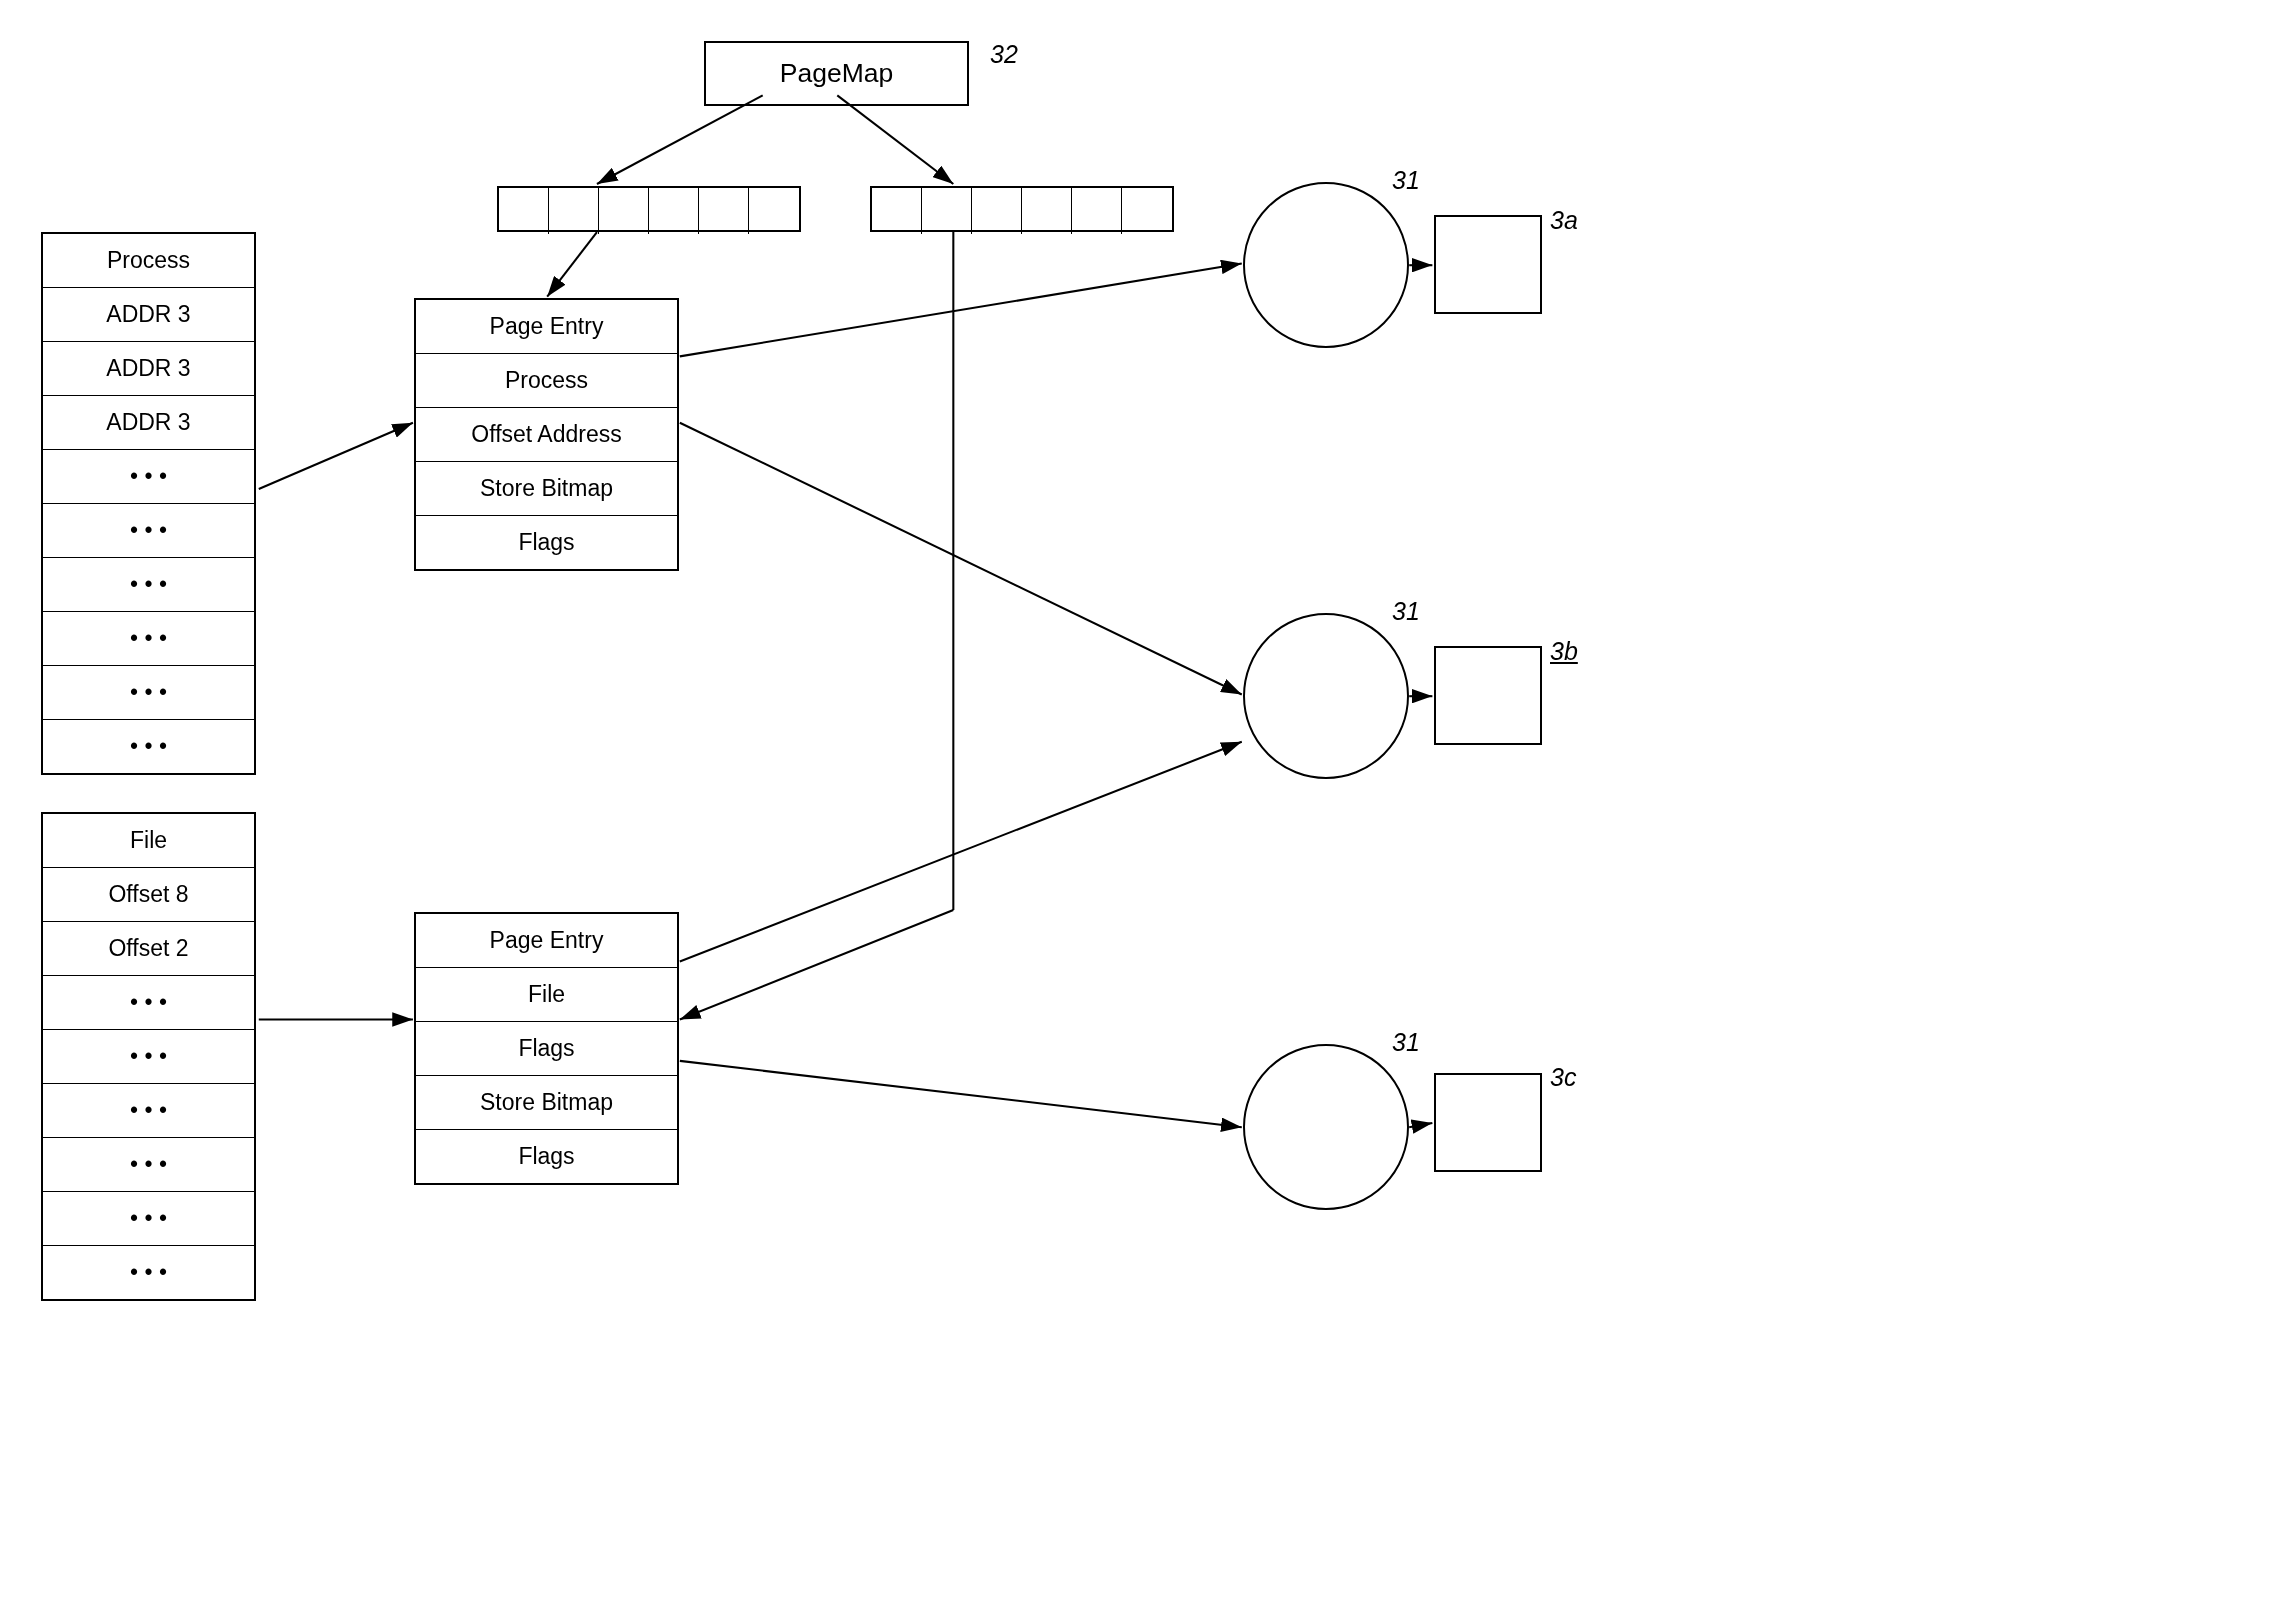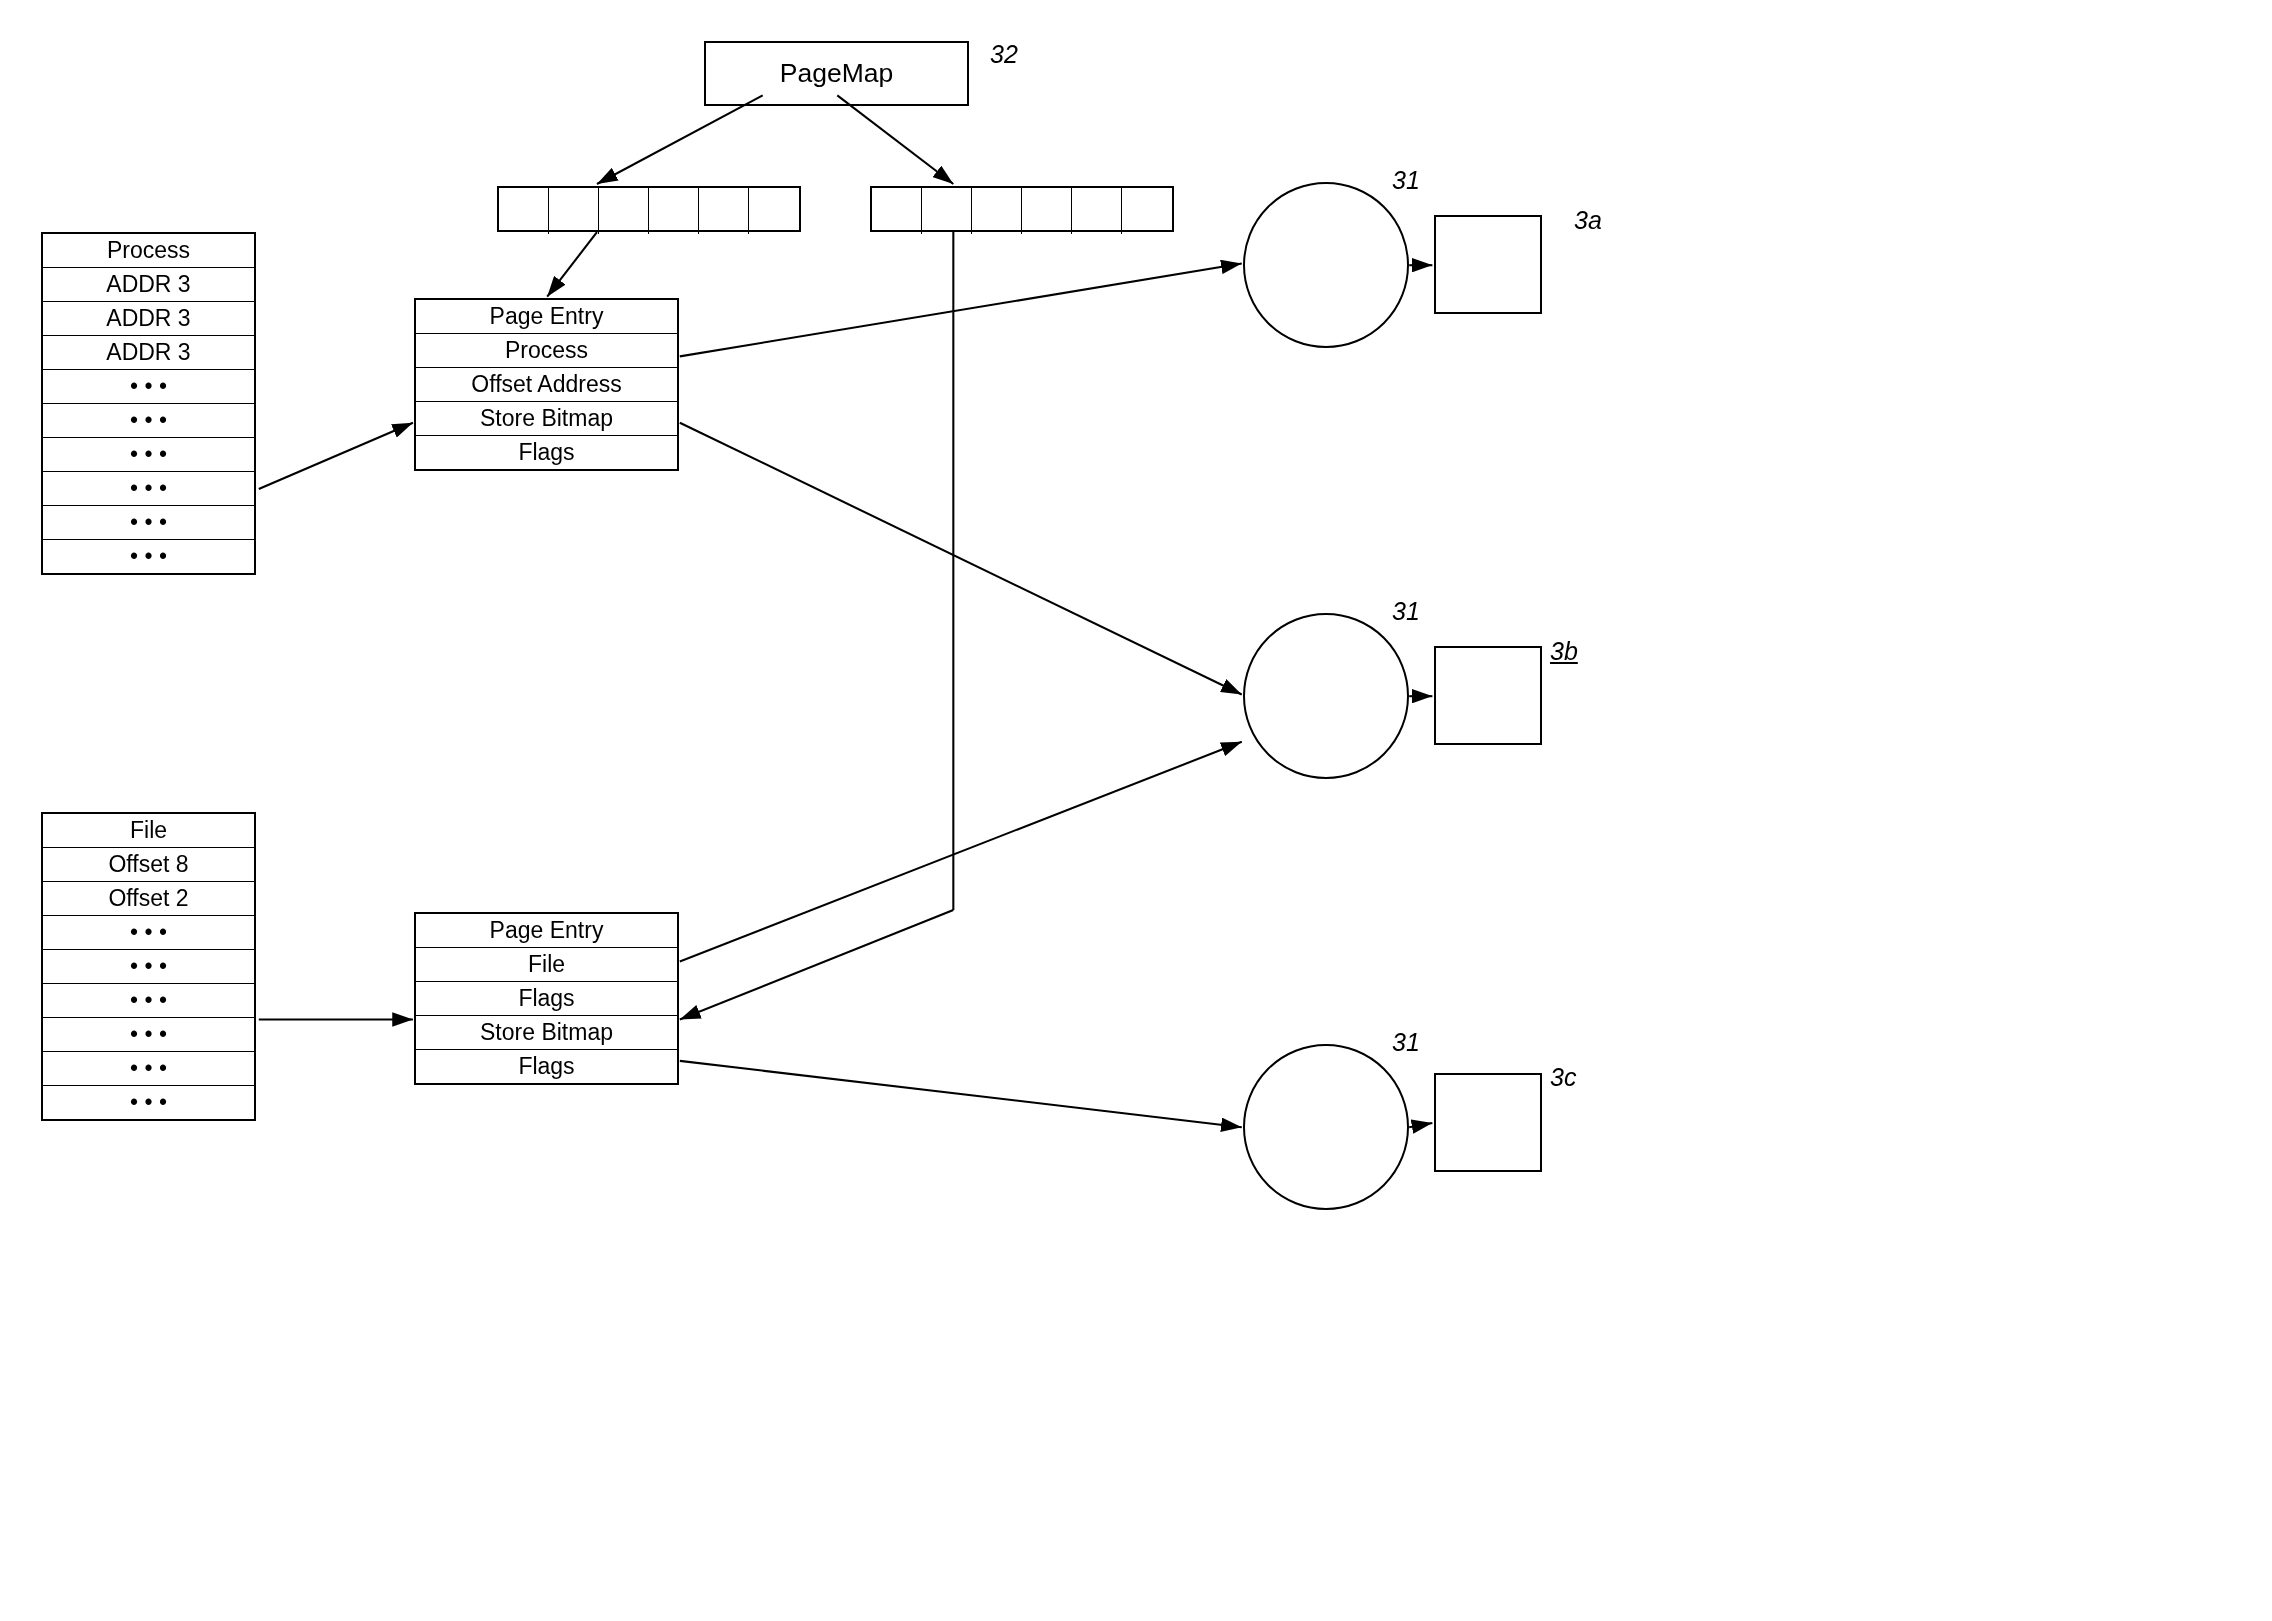--- a/index.html
+++ b/index.html
@@ -24,21 +24,21 @@
       background: #fff;
       display: flex;
       flex-direction: column;
     }
     .box-cell {
       border-bottom: 1.7px solid #000;
       display: flex;
       align-items: center;
       justify-content: center;
       font-size: 23px;
-      padding: 3px 10px;
+      padding: 13px 10px;
       white-space: nowrap;
     }
     .box-cell:last-child {
       border-bottom: none;
     }
     .box-cell-no-border {
       border-bottom: none;
     }
     
     .array-box {
@@ -153,21 +153,21 @@
     <div class="box-cell">File</div>
     <div class="box-cell">Flags</div>
     <div class="box-cell">Store Bitmap</div>
     <div class="box-cell" style="border-bottom:none;">Flags</div>
   </div>
 
   <div class="circle" style="left:1243px; top:182px; width:166px; height:166px;"></div>
   <div class="label" style="left:1392px; top:166px;">31</div>
 
   <div class="small-square" style="left:1434px; top:215px; width:108px; height:99px;"></div>
-  <div class="label" style="left:1550px; top:206px;margin-left:24px;">3a</div>
+  <div class="label" style="left:1550px; top:206px;">3a</div>
 
   <div class="circle" style="left:1243px; top:613px; width:166px; height:166px;"></div>
   <div class="label" style="left:1392px; top:597px;">31</div>
 
   <div class="small-square" style="left:1434px; top:646px; width:108px; height:99px;"></div>
   <div class="label" style="left:1550px; top:637px;text-decoration:underline;">3b</div>
 
   <div class="circle" style="left:1243px; top:1044px; width:166px; height:166px;"></div>
   <div class="label" style="left:1392px; top:1028px;">31</div>
 

